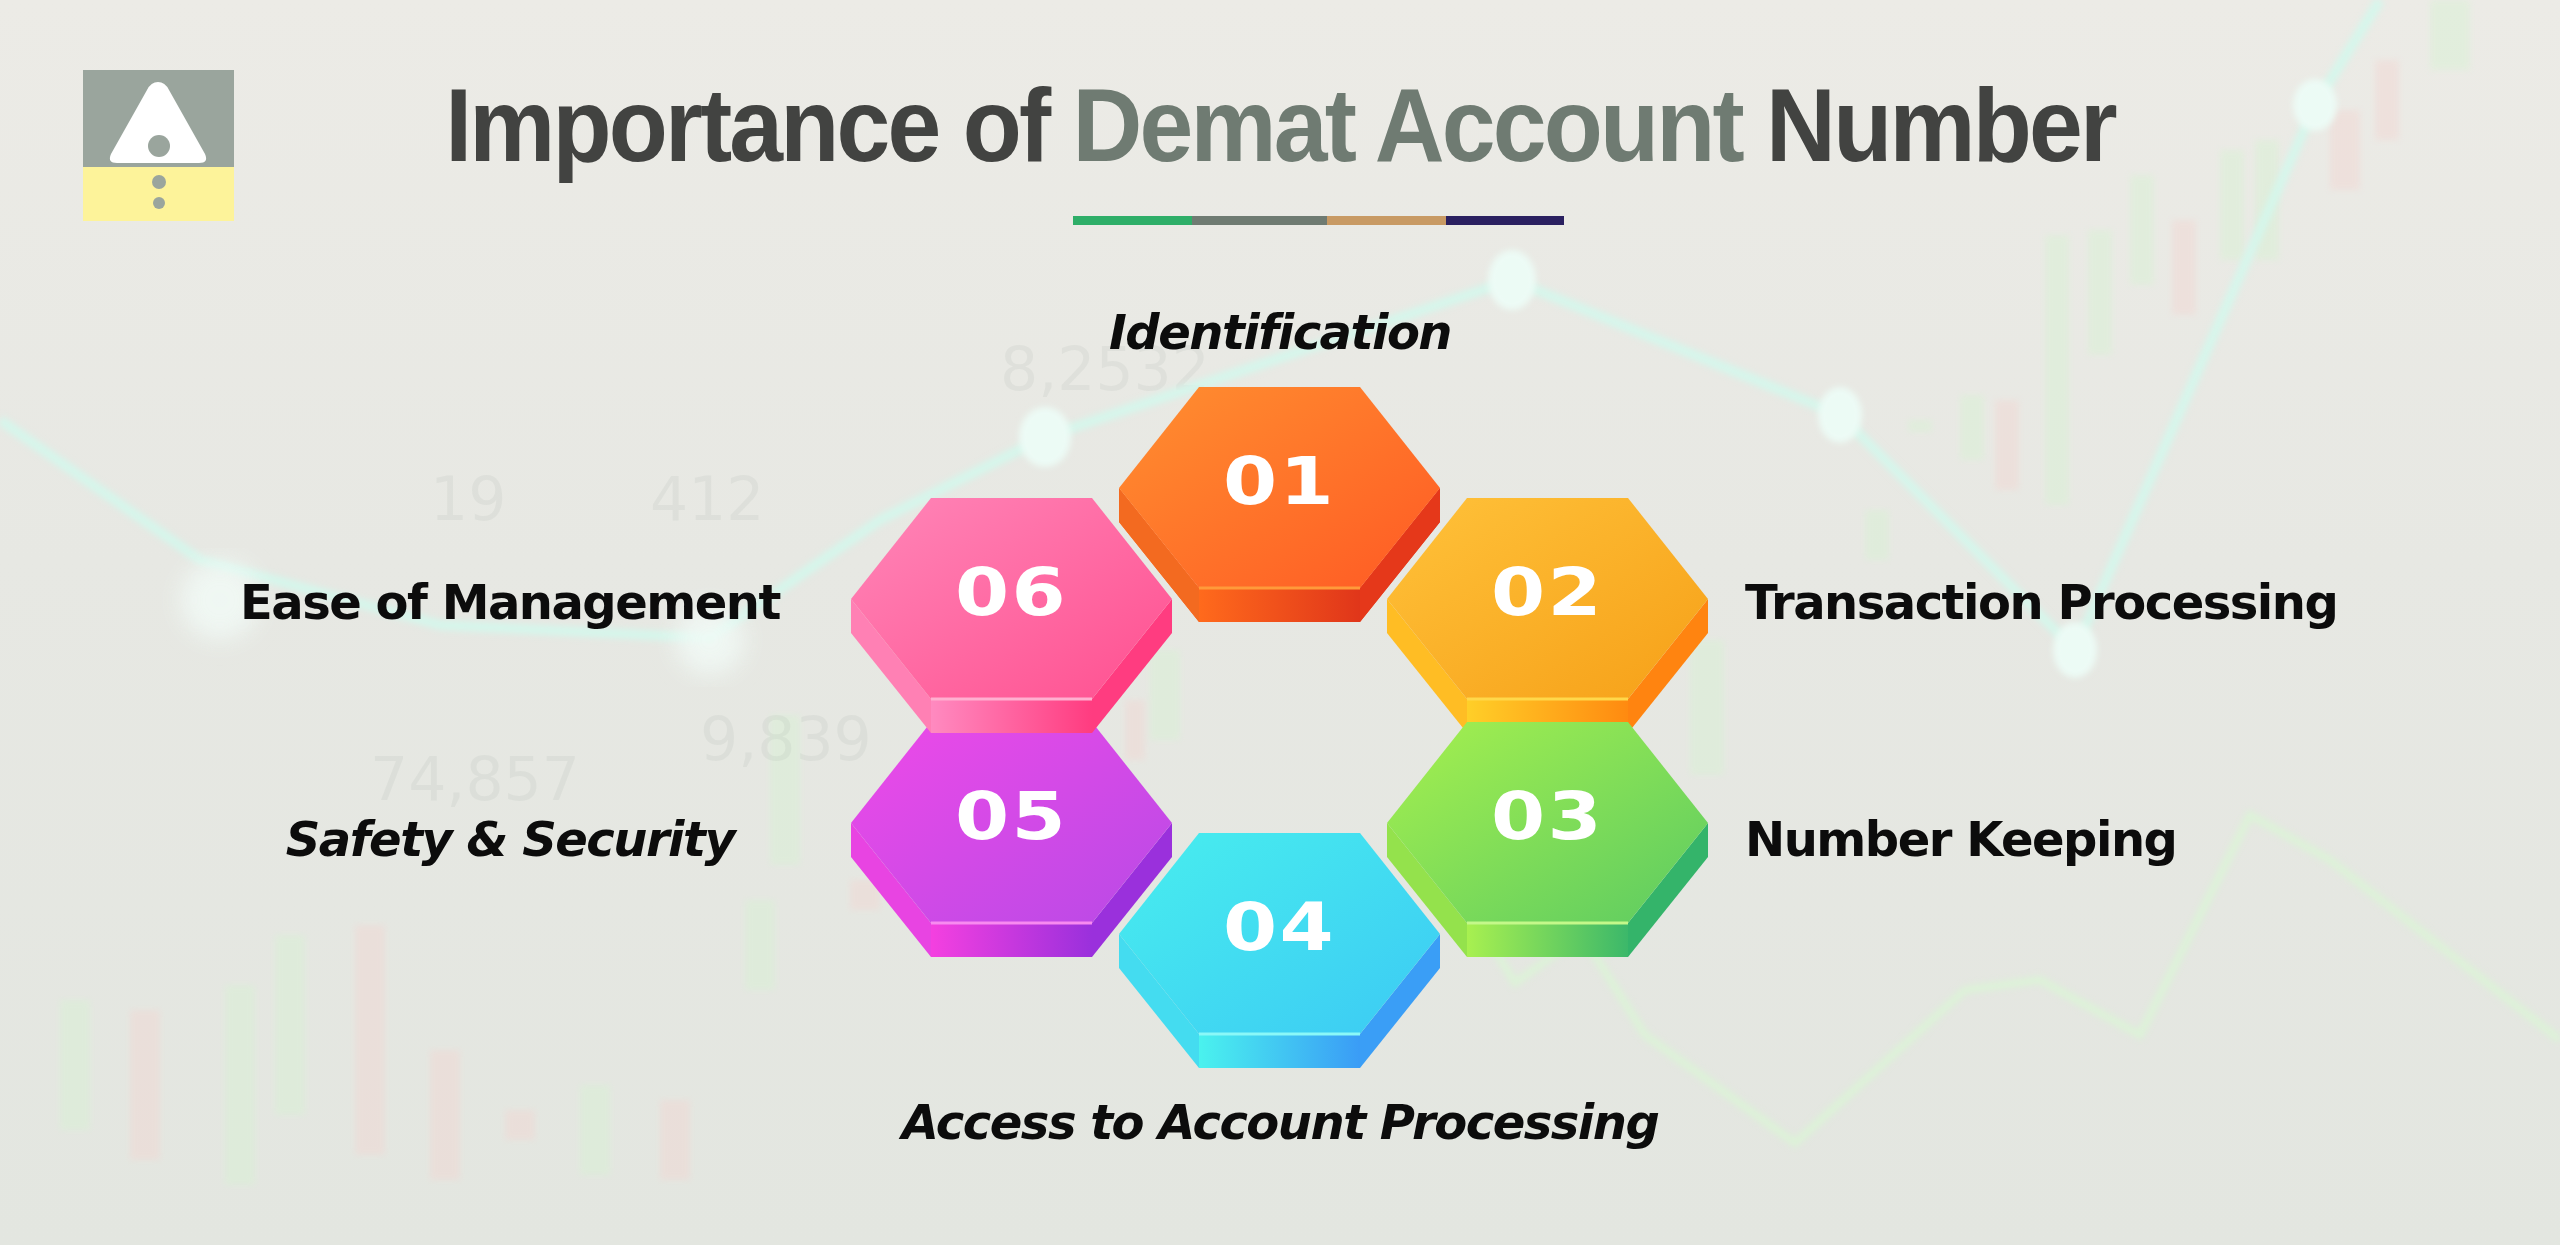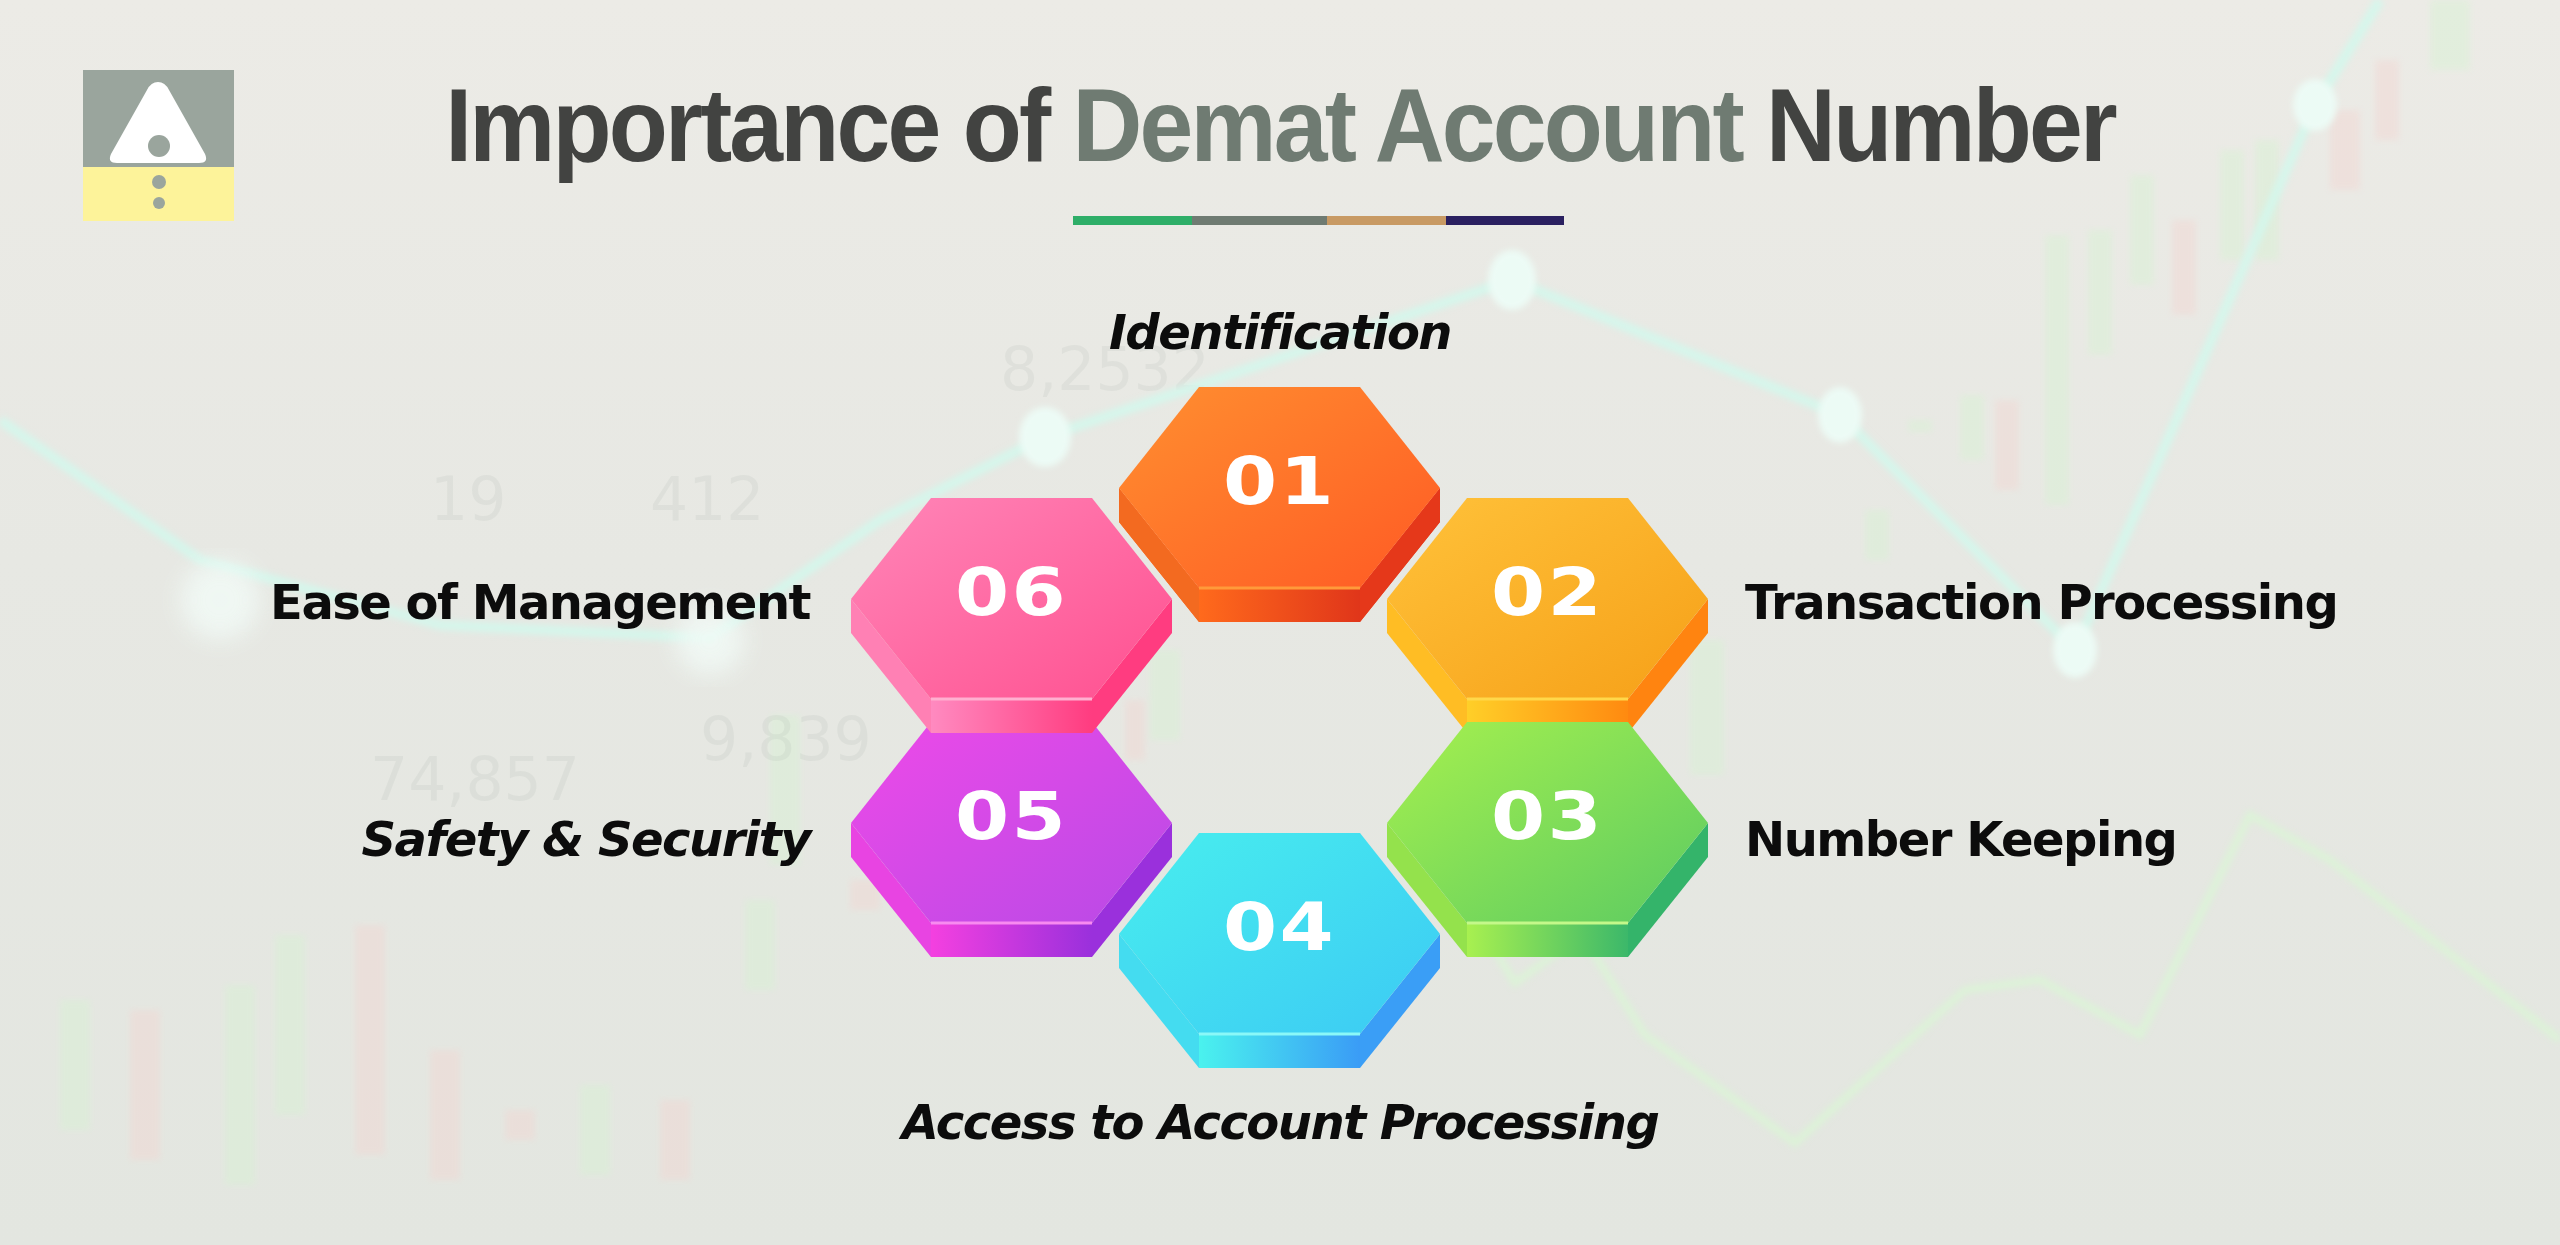--- a/index.html
+++ b/index.html
@@ -22,21 +22,21 @@
     transform: scaleX(0.93); transform-origin: 1280px 0;
   }
   .title .accent { color: #6f7b72; }
   .underline { position: absolute; left: 1073px; top: 216px; height: 9px; display: flex; }
   .underline span { display: block; height: 9px; }
   .label {
     position: absolute; font-family: "DejaVu Sans", sans-serif; font-weight: 700;
     font-size: 48px; color: #0c0c0c; white-space: nowrap; letter-spacing: -1.5px;
     line-height: 1;
   }
-  .label.right { text-align: right; }
+  .label.right { text-align: center; }
   .label.center { text-align: center; font-style: italic; }
   .hex { position: absolute; width: 321px; height: 236px; }
   .hex svg { position: absolute; left: 0; top: 0; }
   .hex .num {
     position: absolute; left: 0; top: 62px; width: 321px; text-align: center;
     font-family: "DejaVu Sans", sans-serif; font-weight: 700; font-size: 66px;
     color: #ffffff; letter-spacing: 2px; line-height: 1;
     transform: scaleX(1.18); transform-origin: 160px 0;
   }
 </style>

